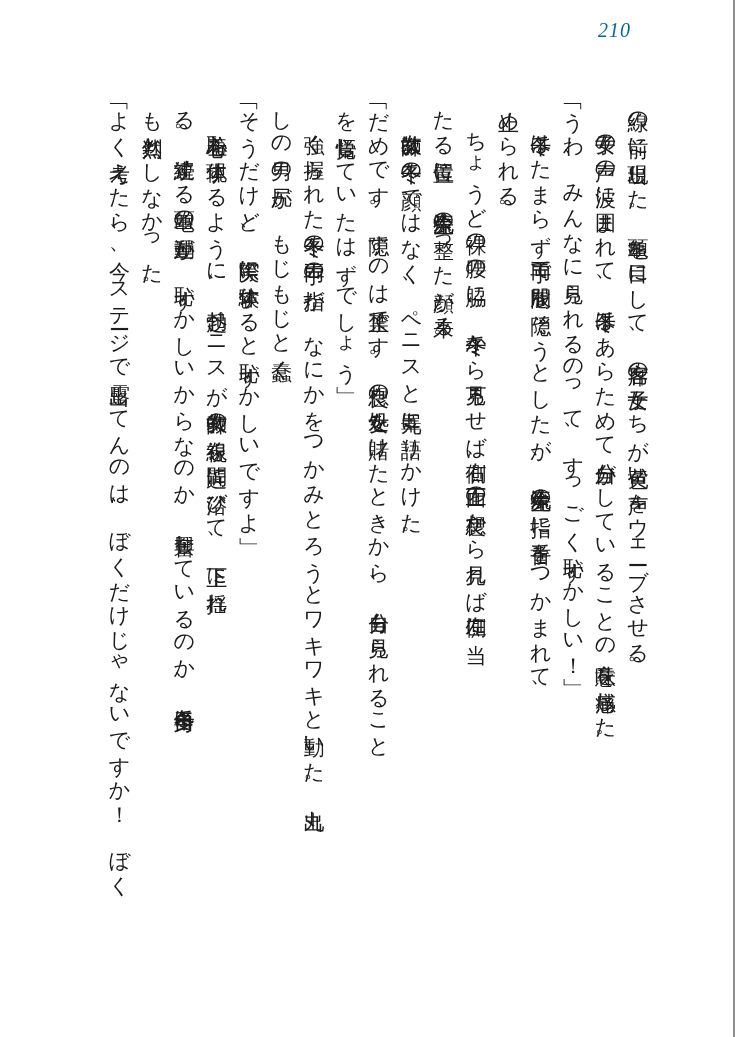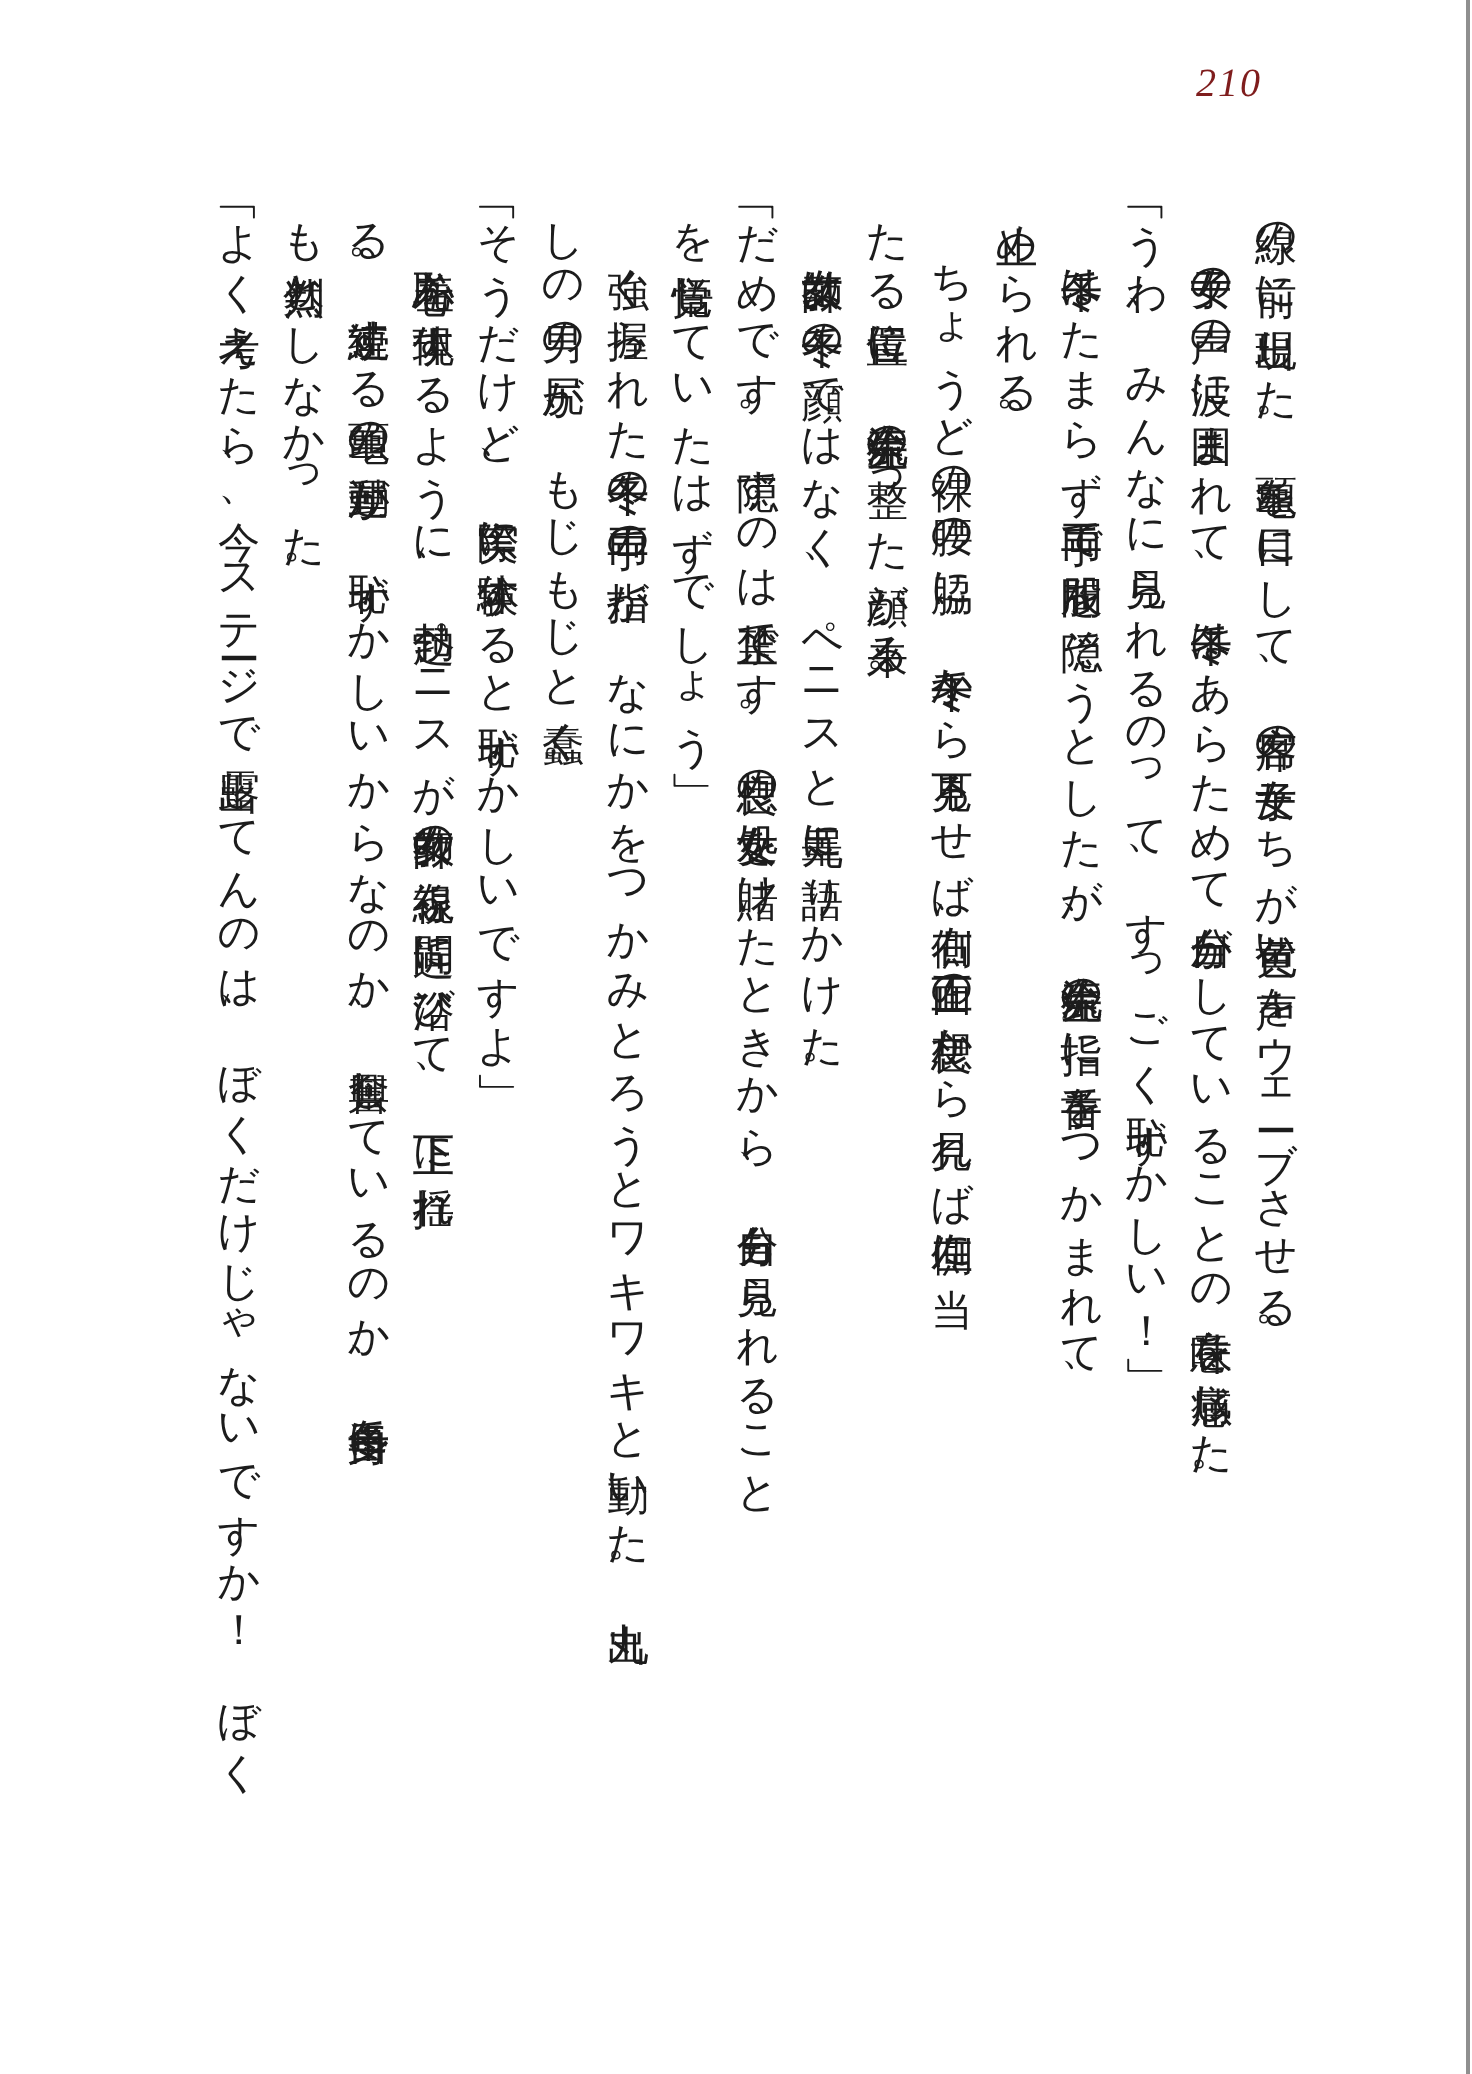--- a/index.html
+++ b/index.html
@@ -18,27 +18,27 @@
   .page-edge {
     position: absolute;
     top: 0;
     right: 1px;
     width: 2px;
     height: 100%;
     background: #8f8f8f;
   }
   .page-number {
     position: absolute;
-    top: 31px;
+    top: 19px;
     left: 598px;
     font-family: "Liberation Serif", "DejaVu Serif", serif;
     font-style: italic;
     font-size: 20px;
     letter-spacing: 1px;
-    color: #7f1d1d;
+    color: #0369a1;
   }
   
   .text-block {
     position: absolute;
     top: 96px;
     right: 82px;
     height: 838px;
     writing-mode: vertical-rl;
     -webkit-writing-mode: vertical-rl;
     text-orientation: upright;

